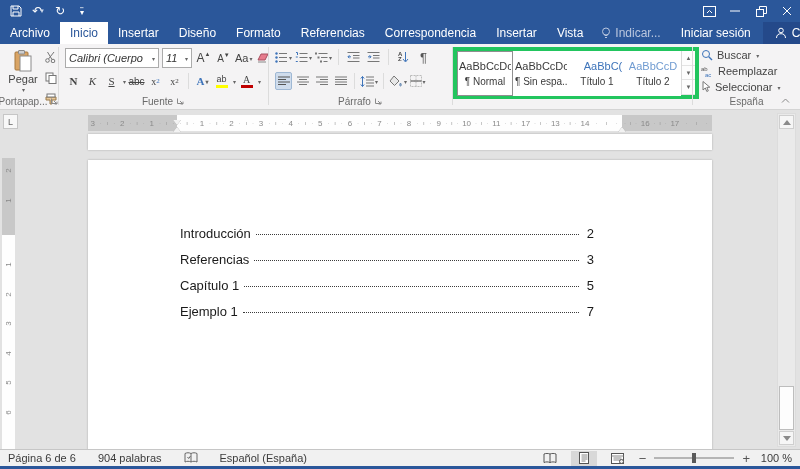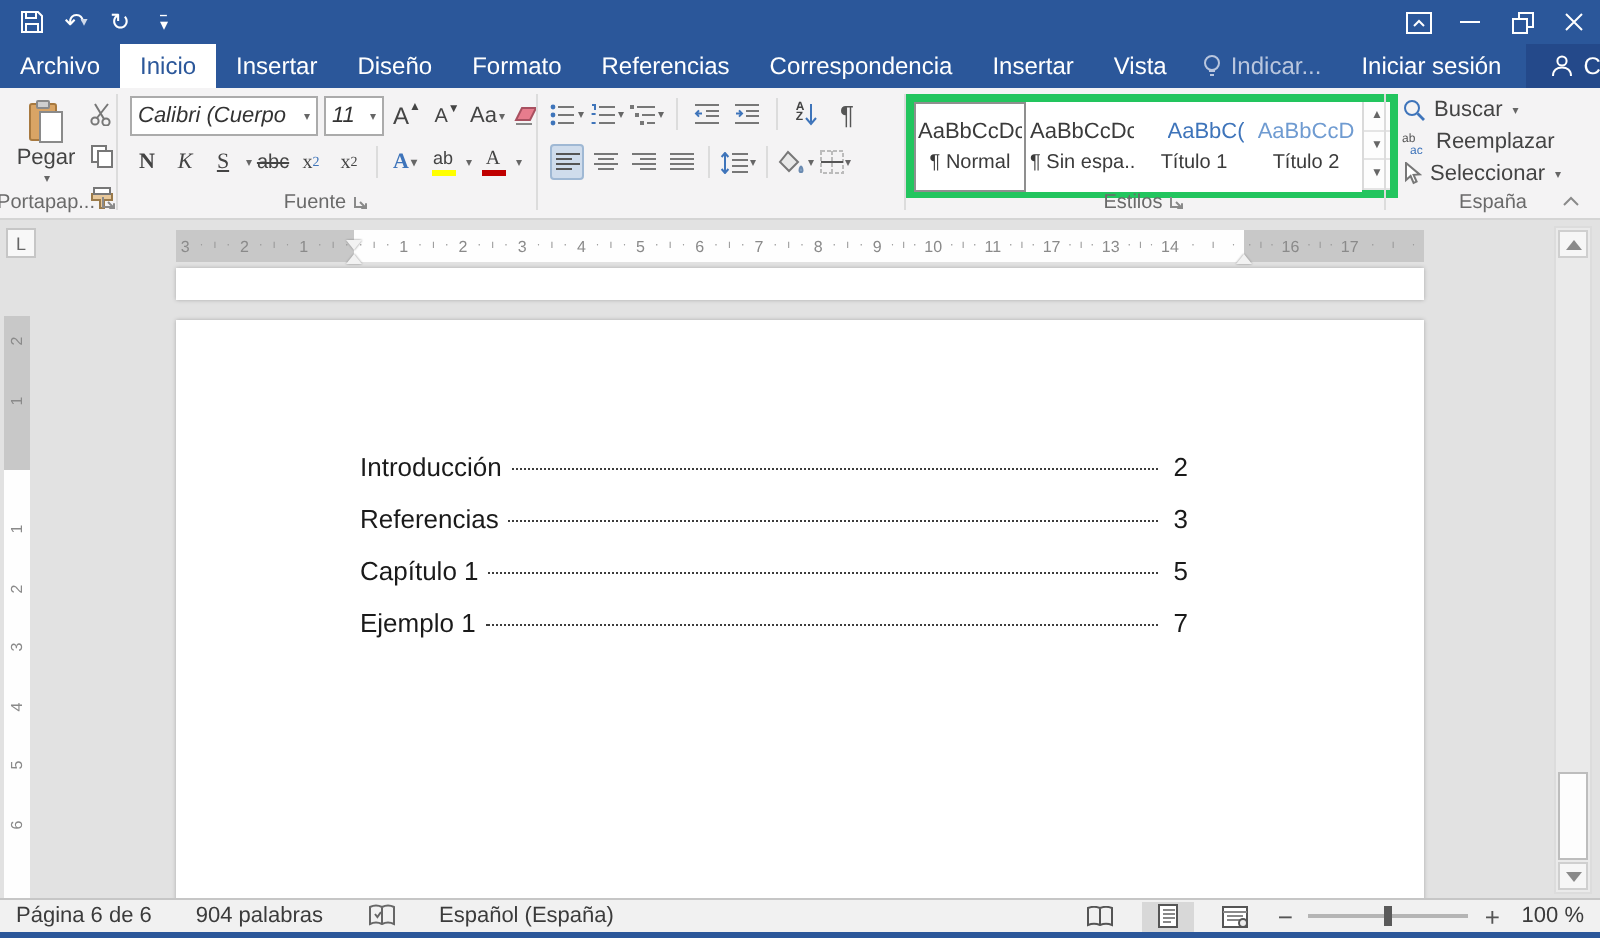--- a/index.html
+++ b/index.html
@@ -396,20 +396,27 @@
             <span class="caret">▾</span>
         </span>
         <span class="rbtn">
           <svg width="12" height="12" viewBox="0 0 12 12">
               <rect x="0.5" y="0.5" width="11" height="11" fill="none" stroke="#bbb" stroke-dasharray="2 1"></rect>
               <path d="M6 0.5 v11 M0.5 6 h11" stroke="#bbb" stroke-dasharray="2 1"></path>
               <path d="M0.5 6 h11" stroke="#555"></path>
             </svg>
             <span class="caret">▾</span>
         </span>
+      </div>
+      <div class="gfooter">
+        <span>Párrafo</span>
+        <svg class="lnch" viewBox="0 0 9 9">
+            <path d="M1.5 1.5 v5 h5" fill="none" stroke="#8a8a8a"></path>
+            <path d="M4 4 l3 3 M7 4.6 V7 H4.6" fill="none" stroke="#8a8a8a"></path>
+          </svg>
       </div>
     </div>
     <div class="rsep" style="left:452px;"></div>
 
     <div class="rgroup" style="left:453px;width:239px;">
       <div class="gallery">
         <div id="styles-cards" style="display:flex;">
             <div class="scard sel">
               <span class="sample" style="color: rgb(59, 59, 59);">AaBbCcDc</span>
               <span class="sname">¶ Normal</span>
@@ -426,27 +433,20 @@
               <span class="sample" style="color: rgb(111, 155, 209);">AaBbCcD</span>
               <span class="sname">Título 2</span>
             </div>
           </div>
         <div class="gscroll">
           <span>▲</span>
           <span>▼</span>
           <span>▼</span>
         </div>
       </div>
-      <div class="gfooter">
-        <span>Estilos</span>
-        <svg class="lnch" viewBox="0 0 9 9">
-            <path d="M1.5 1.5 v5 h5" fill="none" stroke="#8a8a8a"></path>
-            <path d="M4 4 l3 3 M7 4.6 V7 H4.6" fill="none" stroke="#8a8a8a"></path>
-          </svg>
-      </div>
     </div>
     <div class="rsep" style="left:692px;"></div>
 
     <div class="rgroup" style="left:693px;width:107px;">
       <div class="edit-item" style="top:5px;">
         <svg width="12" height="12" viewBox="0 0 12 12">
             <circle cx="5" cy="5" r="3.5" fill="none" stroke="#3e74ba"></circle>
             <path d="M7.8 7.8 L11 11" stroke="#3e74ba" stroke-width="1.4"></path>
           </svg>
         <span>Buscar</span>

